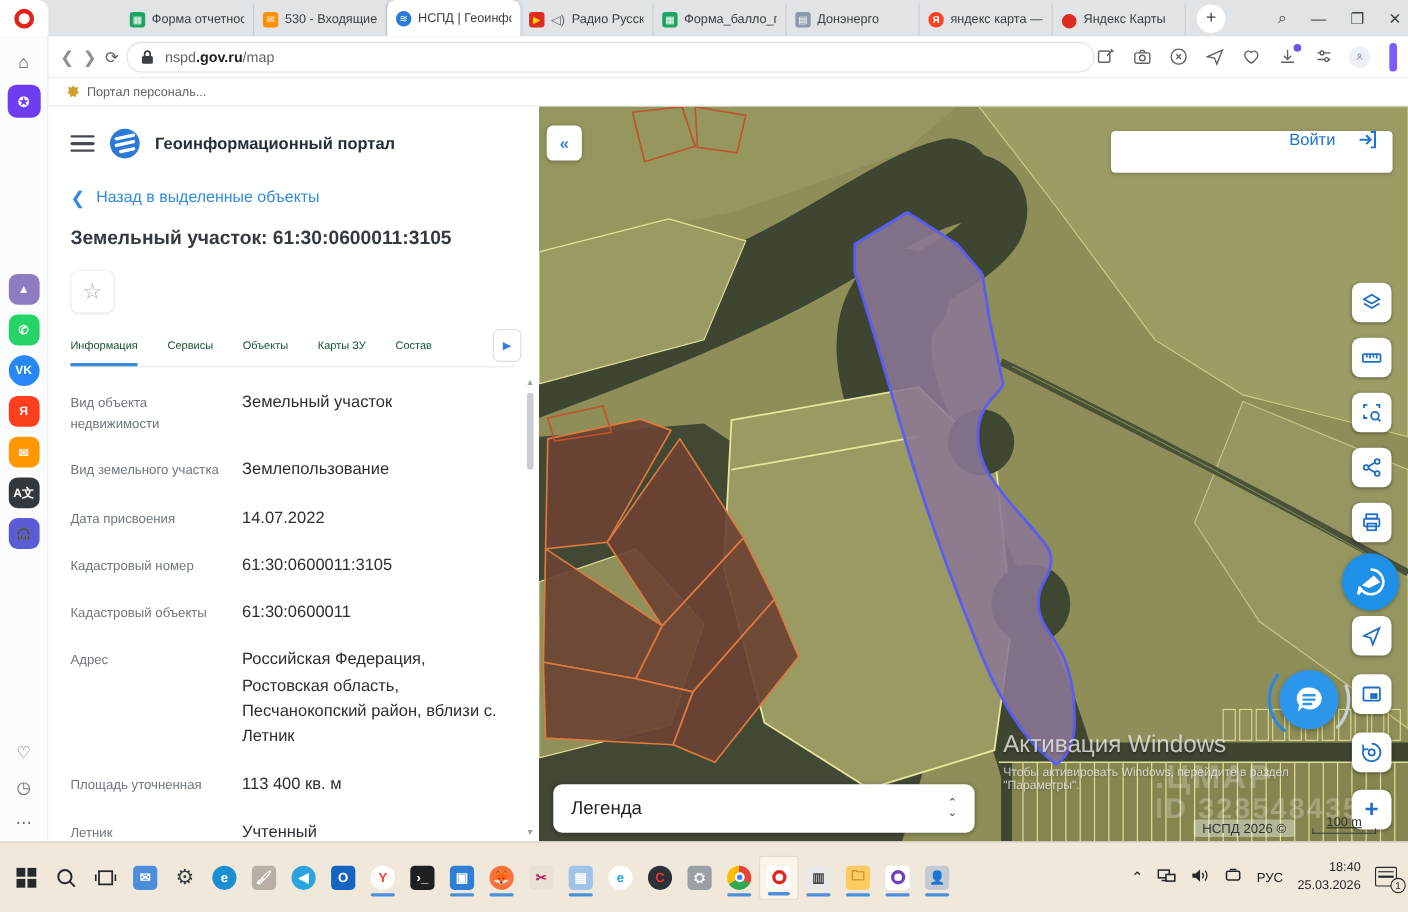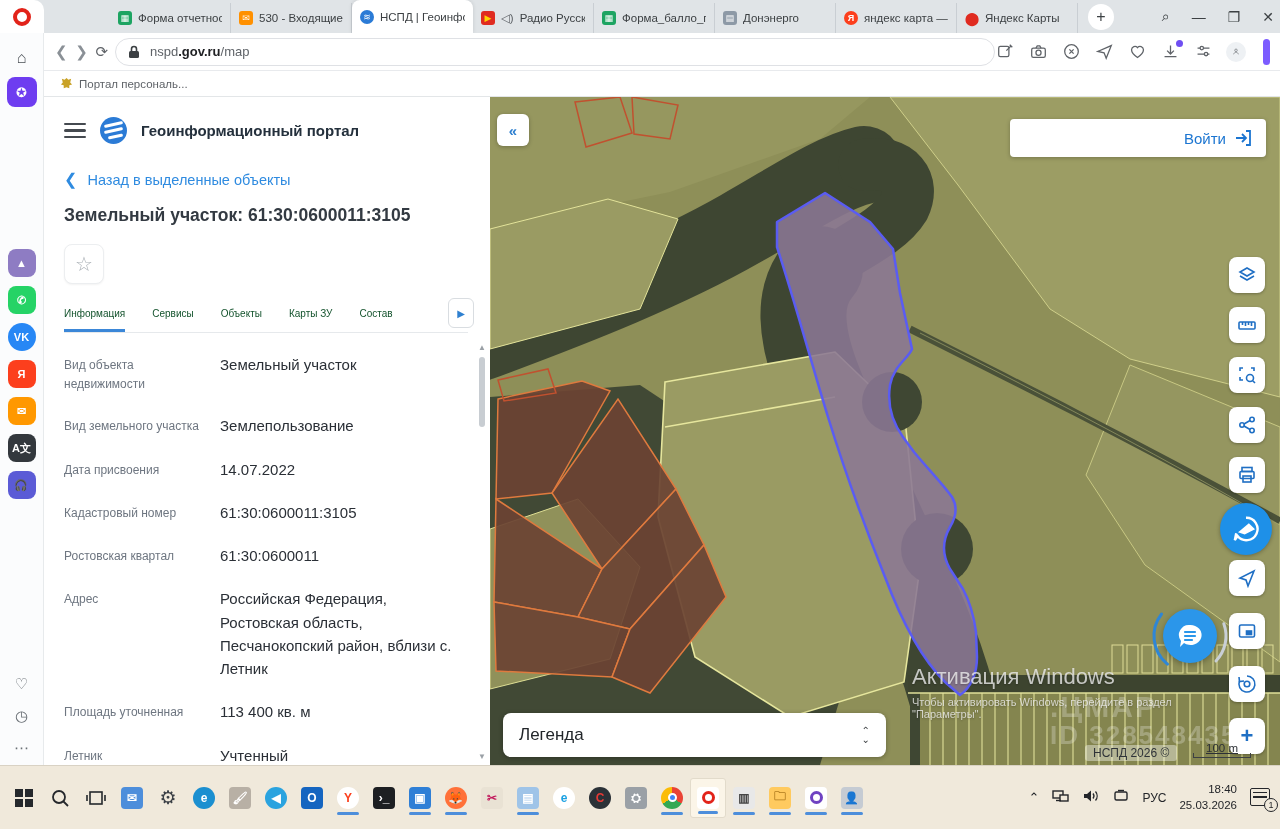--- a/index.html
+++ b/index.html
@@ -77,21 +77,21 @@
   .flabel { font-size:12px; color:#6e7681; line-height:1.6; padding-top:3px; }
   .fvalue { font-size:15px; color:#2a2f36; line-height:1.55; }
   .p-scroll { position:absolute; right:2px; top:246px; bottom:4px; width:12px; }
   .p-scroll .arr { position:absolute; left:0; width:12px; font-size:8px; color:#9aa0a6; text-align:center; }
   .p-scroll .thumb { position:absolute; top:14px; left:3px; width:6px; height:70px; background:#c8cdd2; border-radius:3px; }
 
   
   .map { position:relative; flex:1; overflow:hidden; background:#8e8f58; }
   .map svg.scene { position:absolute; inset:0; }
   .collapse-btn { position:absolute; left:7px; top:17px; width:32px; height:32px; background:#fff; border-radius:6px; box-shadow:0 1px 4px rgba(0,0,0,.25); color:#2f80d0; font-size:15px; font-weight:bold; display:flex; align-items:center; justify-content:center; }
-  .login-bar { position:absolute; left:520px; top:22px; width:256px; height:38px; background:#fff; border-radius:4px; box-shadow:0 1px 4px rgba(0,0,0,.25); display:flex; align-items:center; justify-content:flex-end; gap:8px; padding:0 14px; color:#1b75d1; font-size:15px; }
+  .login-bar { position:absolute; left:520px; top:22px; width:256px; height:38px; background:#fff; border-radius:4px; box-shadow:0 1px 4px rgba(0,0,0,.25); display:flex; justify-content:flex-end; gap:20px; padding:0 14px; color:#1b75d1; font-size:15px; }
   .map-toolbar { position:absolute; right:15px; top:80px; width:36px; }
   .m-btn { position:absolute; left:0; width:36px; height:36px; background:#fff; border-radius:8px; box-shadow:0 1px 3px rgba(0,0,0,.3); display:flex; align-items:center; justify-content:center; }
   .m-btn svg { width:20px; height:20px; stroke:#1f6fc4; fill:none; stroke-width:1.6; }
   .m-btn.zoomtxt { color:#1f6fc4; font-size:22px; font-weight:bold; }
   .m-active { position:absolute; left:-9px; width:52px; height:52px; border-radius:50%; background:#1e90e8; box-shadow:0 1px 4px rgba(0,0,0,.3); display:flex; align-items:center; justify-content:center; }
   .m-active svg { width:28px; height:28px; stroke:#fff; fill:none; stroke-width:1.7; }
   .chat-fab { position:absolute; left:673px; top:512px; width:54px; height:54px; border-radius:50%; background:#2b96ea; display:flex; align-items:center; justify-content:center; box-shadow:0 2px 6px rgba(0,0,0,.3); }
   .chat-arcs { position:absolute; left:659px; top:498px; width:82px; height:82px; }
   .legend-bar { position:absolute; left:13px; top:616px; width:383px; height:44px; background:#fff; border-radius:8px; box-shadow:0 1px 5px rgba(0,0,0,.3); display:flex; align-items:center; padding:0 16px; font-size:17px; color:#22262a; }
   .legend-bar .chevs { margin-left:auto; display:flex; flex-direction:column; gap:1px; color:#3c4043; font-size:10px; line-height:8px; }
@@ -306,21 +306,21 @@
           </div>
         <div class="frow">
             <div class="flabel">Дата присвоения</div>
             <div class="fvalue">14.07.2022</div>
           </div>
         <div class="frow">
             <div class="flabel">Кадастровый номер</div>
             <div class="fvalue">61:30:0600011:3105</div>
           </div>
         <div class="frow">
-            <div class="flabel">Ростовская квартал</div>
+            <div class="flabel">Кадастровый объекты</div>
             <div class="fvalue">61:30:0600011</div>
           </div>
         <div class="frow">
             <div class="flabel">Адрес</div>
             <div class="fvalue">Российская Федерация, Ростовская область, Песчанокопский район, вблизи с. Летник</div>
           </div>
         <div class="frow">
             <div class="flabel">Площадь уточненная</div>
             <div class="fvalue">113 400 кв. м</div>
           </div>

